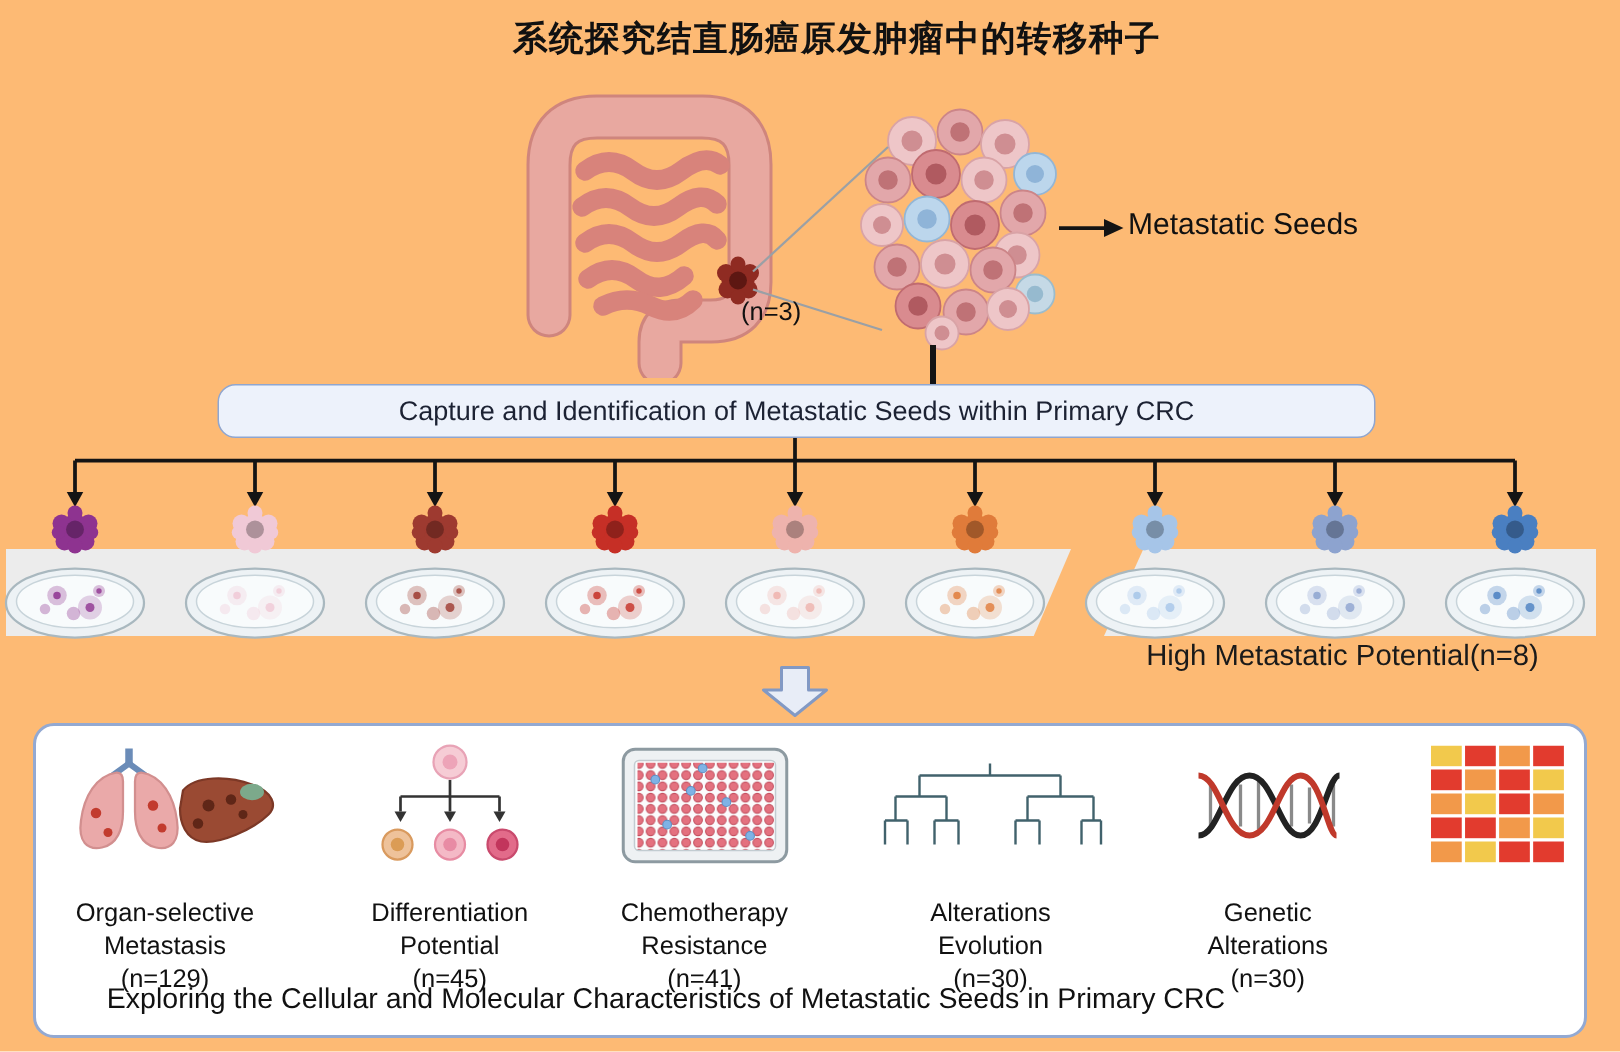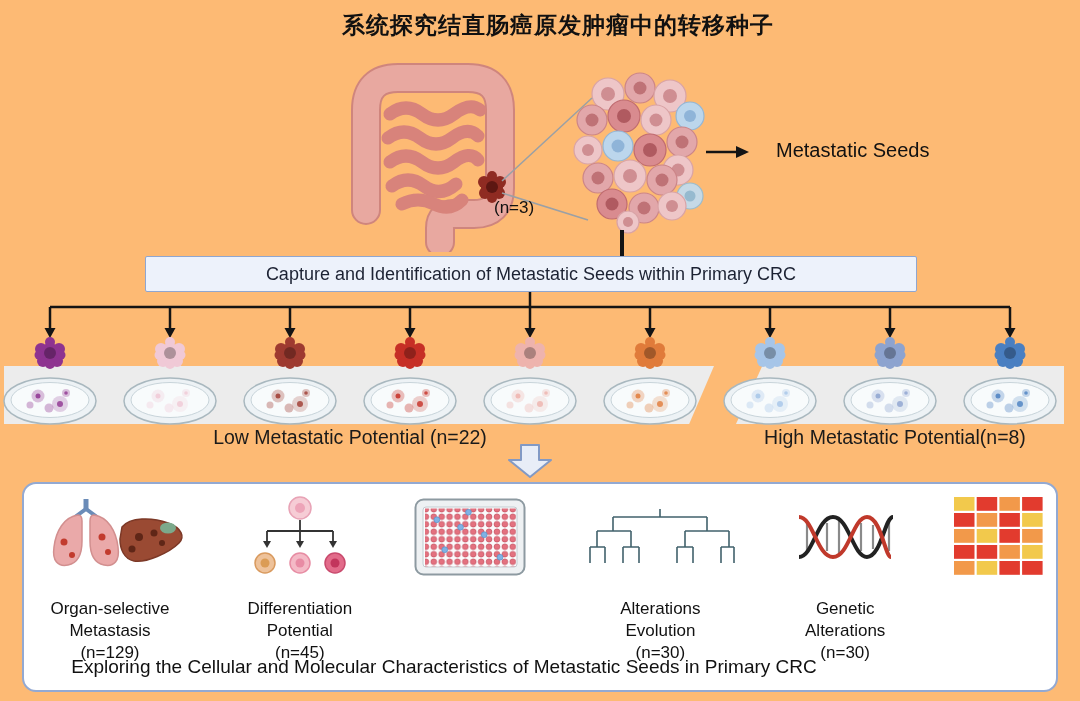--- a/index.html
+++ b/index.html
@@ -1,23 +1,23 @@
 <!DOCTYPE html>
 <html><head>
 <meta charset="utf-8">
 <style>
   html,body{margin:0;padding:0;background:#fff;}
   .canvas{position:relative;width:1080px;height:701px;background:#fdba74;overflow:hidden;
           font-family:"Liberation Sans","DejaVu Sans",sans-serif;color:#111;padding-left:36px;}
   .abs{position:absolute;}
   .title{top:10px;left:0;width:100%;text-align:center;font-size:23px;font-weight:700;letter-spacing:1px;}
   .n3-label{left:494px;top:198px;font-size:17px;}
-  .seeds-label{left:752px;top:139px;font-size:20px;margin-left:24px;}
+  .seeds-label{left:752px;top:139px;font-size:20px;}
   .capture-box{left:145px;top:256px;width:770px;height:34px;background:#edf2fb;border:1.6px solid #8fa6d0;
-               border-radius:2px;display:flex;align-items:center;justify-content:center;font-size:18px;color:#1c2233;}
+               border-radius:12px;display:flex;align-items:center;justify-content:center;font-size:18px;color:#1c2233;}
   .band{top:366px;height:58px;background:#ececec;}
   .band-left{left:4px;width:710px;clip-path:polygon(0 0,100% 0,96.5% 100%,0 100%);}
   .band-right{left:736px;width:328px;clip-path:polygon(8% 0,100% 0,100% 100%,0 100%);}
   .connectors{left:0;top:0;width:1080px;height:701px;pointer-events:none;}
   .clone-col{top:336px;width:96px;display:flex;flex-direction:column;align-items:center;gap:2px;}
   .group-label{top:426px;font-size:19.5px;text-align:center;color:#1a1a1a;}
   .group-low{left:150px;width:400px;}
   .group-high{left:715px;width:360px;}
   .down-arrow{left:508px;top:444px;}
   .bottom-box{left:22px;top:482px;width:1036px;height:210px;border:2px solid #93a9d2;border-radius:14px;background:#fff;box-sizing:border-box;}
@@ -239,21 +239,20 @@
   </div>
   <div class="abs clone-col" style="left:962px">
     <span style="color: rgb(74, 127, 193);"><svg width="34" height="34" viewBox="0 0 34 34">
           <use href="#blob-shape"></use>
         </svg></span>
     <span style="color: rgb(74, 127, 193);"><svg width="96" height="50" viewBox="0 0 96 50">
           <use href="#dish-shape"></use>
         </svg></span>
   </div>
 
-  <div class="abs group-label group-low">Low Metastatic Potential (n=22)</div>
   <div class="abs group-label group-high">High Metastatic Potential(n=8)</div>
 
   <svg class="abs down-arrow" width="44" height="34" viewBox="0 0 44 34">
     <polygon points="13,1 31,1 31,16 43,16 22,33 1,16 13,16" fill="#e8edf7" stroke="#8299c4" stroke-width="2" stroke-linejoin="round"></polygon>
   </svg>
 
   <div class="abs bottom-box"></div>
 
   <div class="abs panels">
 
@@ -322,20 +321,25 @@
           <rect x="11" y="10.5" width="91" height="58" fill="url(#wells)"></rect>
           <g fill="#7fb2e5" stroke="#5d8fc4" stroke-width="0.7">
             <circle cx="22.85" cy="21.75" r="2.9"></circle>
               <circle cx="46.55" cy="29.25" r="2.9"></circle>
             <circle cx="70.25" cy="36.75" r="2.9"></circle>
               <circle cx="30.75" cy="51.75" r="2.9"></circle>
             <circle cx="86.05" cy="59.25" r="2.9"></circle>
               <circle cx="54.45" cy="14.25" r="2.9"></circle>
           </g>
         </svg>
+      </div>
+      <div class="panel-label">
+        <span>Chemotherapy</span><br>
+        <span>Resistance</span><br>
+        <span>(n=41)</span>
       </div>
     </div>
 
     <div class="panel">
       <div class="panel-icon">
         <svg width="152" height="62" viewBox="0 0 152 62">
           <path d="M76 3 V 11 M29 11 H 123 M29 11 V 25 M123 11 V 25
                    M13 25 H 47 M13 25 V 41 M47 25 V 41
                    M101 25 H 145 M101 25 V 41 M145 25 V 41
                    M6 41 H 21 M6 41 V 57 M21 41 V 57

